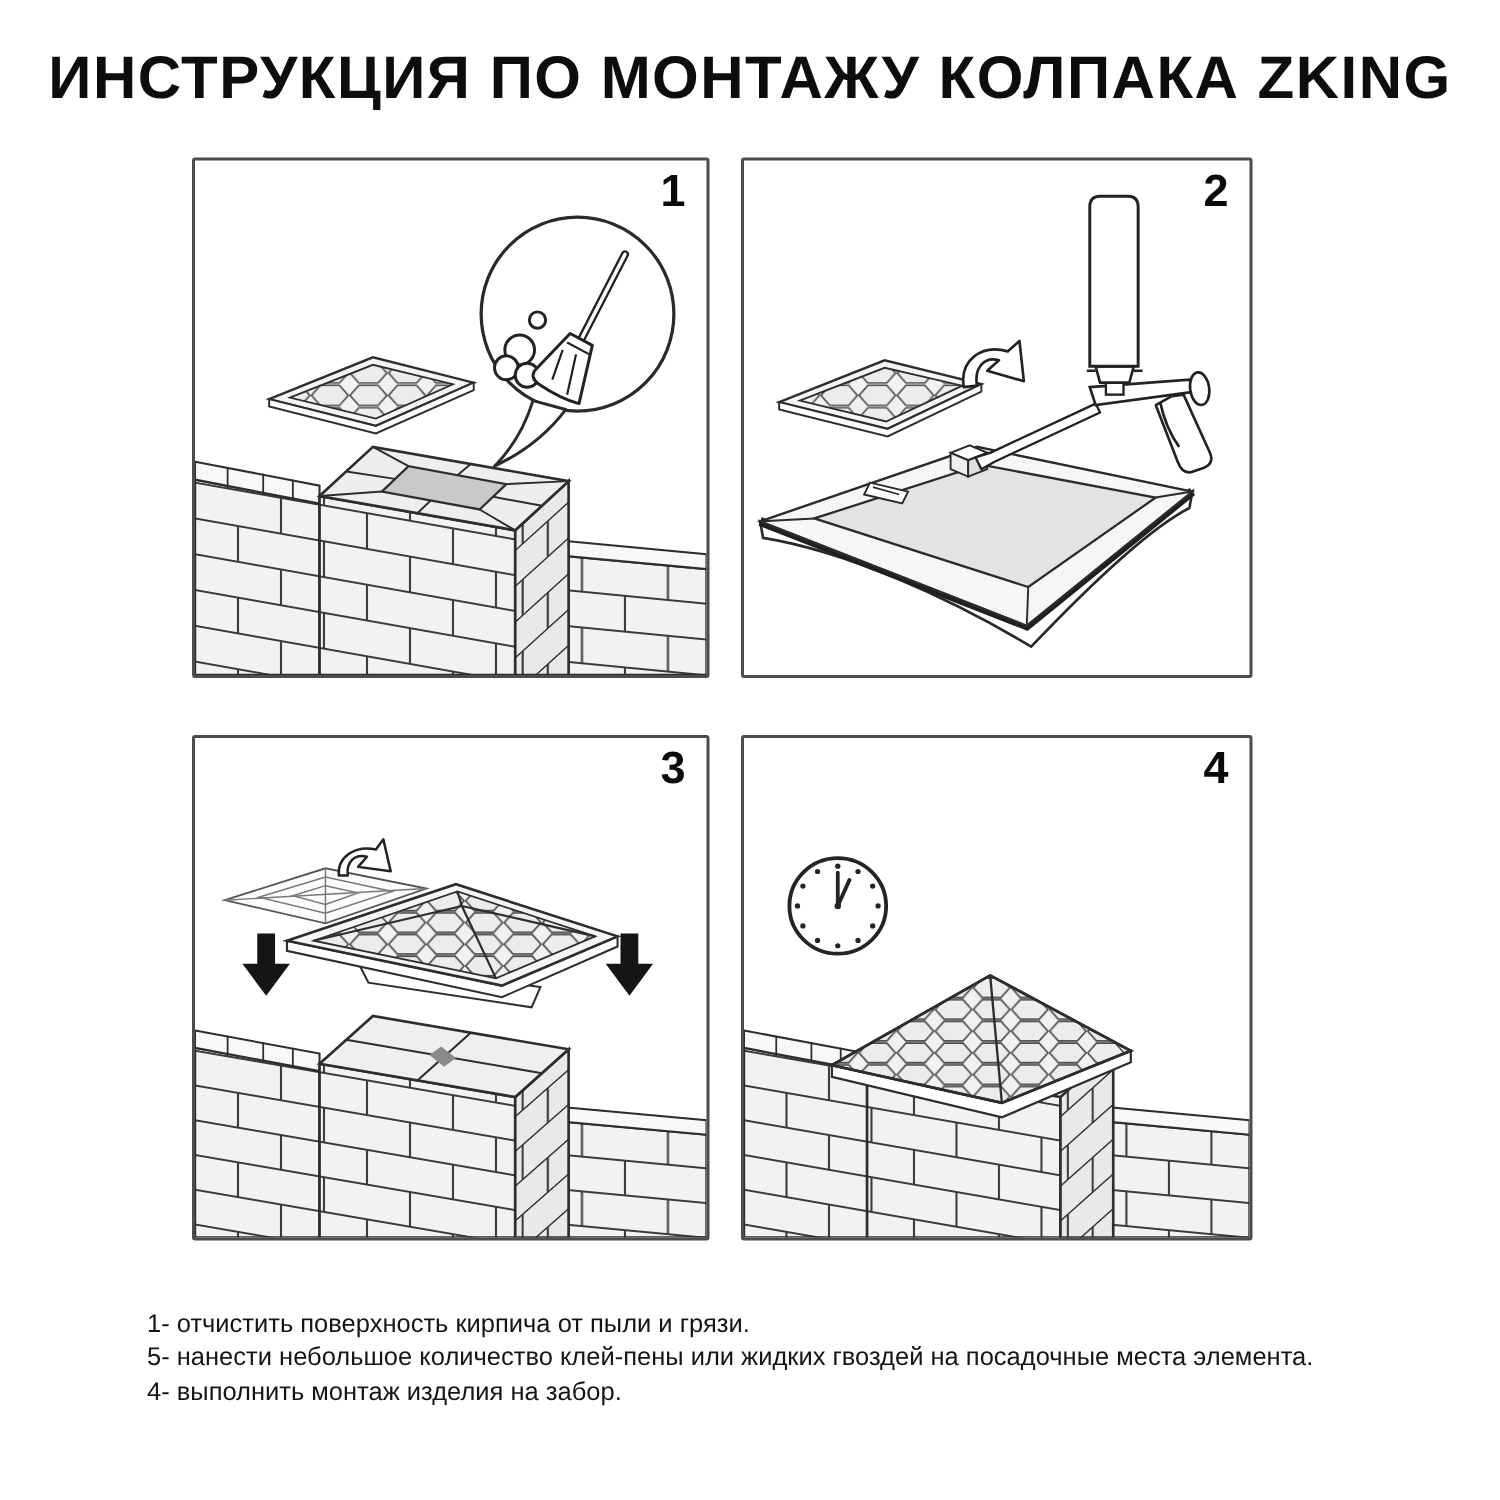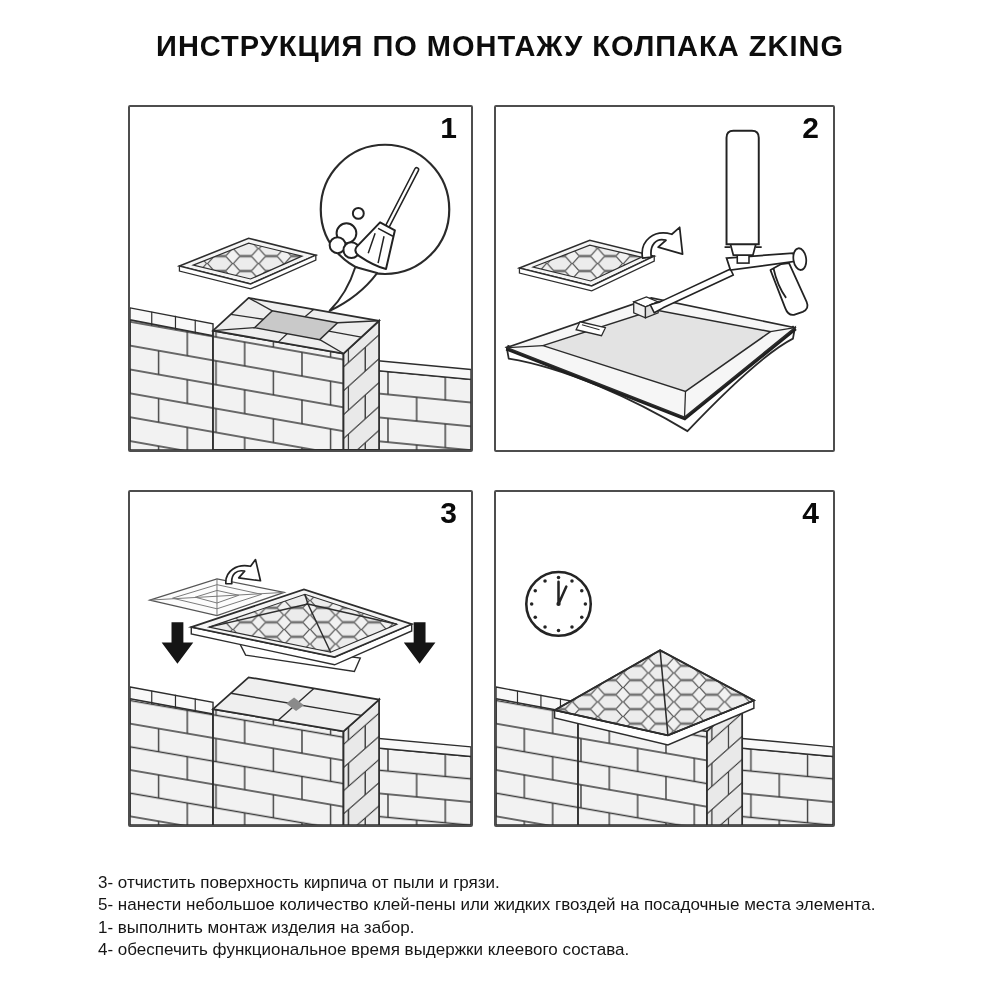--- a/index.html
+++ b/index.html
@@ -1,19 +1,19 @@
 <!DOCTYPE html>
 <html><head>
 <meta charset="utf-8">
 <style>
   html,body{margin:0;padding:0;background:#ffffff;}
   .page{position:relative;width:1000px;height:1000px;background:#fff;overflow:hidden;
         font-family:"Liberation Sans","DejaVu Sans",sans-serif;color:#111;}
   .title{position:absolute;top:30px;left:0;width:1000px;text-align:center;
-         font-size:29px;font-weight:800;letter-spacing:1px;color:#0d0d0d;white-space:nowrap;}
+         font-size:40px;font-weight:800;letter-spacing:1px;color:#0d0d0d;white-space:nowrap;}
   .panel{position:absolute;background:#fff;border:2px solid #4d4d4d;border-radius:2px;box-sizing:border-box;}
   .panel svg{display:block;width:100%;height:100%;}
   .p1{left:128px;top:105px;width:345px;height:347px;}
   .p2{left:494px;top:105px;width:341px;height:347px;}
   .p3{left:128px;top:490px;width:345px;height:337px;}
   .p4{left:494px;top:490px;width:341px;height:337px;}
   .num{position:absolute;top:6px;right:14px;font-size:30px;font-weight:800;color:#0a0a0a;line-height:30px;}
   .notes{position:absolute;left:98px;top:872px;width:860px;font-size:17px;font-weight:500;
          line-height:22.4px;color:#151515;}
 </style>
@@ -216,19 +216,18 @@
         <polygon points="60,226 176,252 264,216 264,224 176,262 60,234" fill="#ffffff" stroke="#2d2d2d" stroke-width="1.5"></polygon>
         <polygon points="60,226 168,164 264,216 176,252" fill="url(#hexP)" stroke="#2d2d2d" stroke-width="1.8"></polygon>
         <path d="M168 164 L176 252" stroke="#2d2d2d" stroke-width="1.6"></path>
         <polygon points="60,226 168,164 264,216 176,252" fill="none" stroke="#2d2d2d" stroke-width="1.8"></polygon>
       </g>
     </svg>
     <div class="num">4</div>
   </div>
 
   <div class="notes">
-    <div>3- отчистить поверхность кирпича от пыли и грязи.</div>
+    <div>1- отчистить поверхность кирпича от пыли и грязи.</div>
     <div>5- нанести небольшое количество клей-пены или жидких гвоздей на посадочные места элемента.</div>
-    <div>1- выполнить монтаж изделия на забор.</div>
-    <div>4- обеспечить функциональное время выдержки клеевого состава.</div>
+    <div>4- выполнить монтаж изделия на забор.</div>
   </div>
 
 </div>
 
 </body></html>

